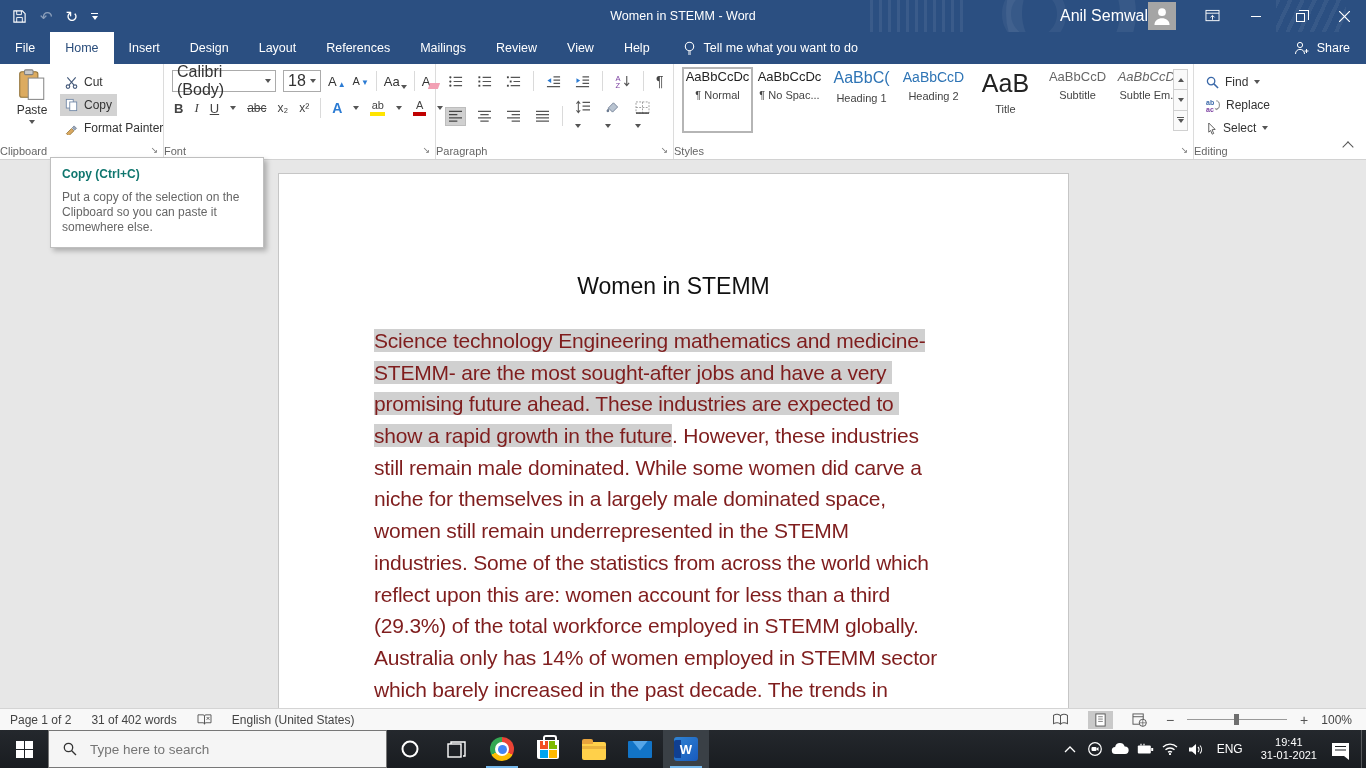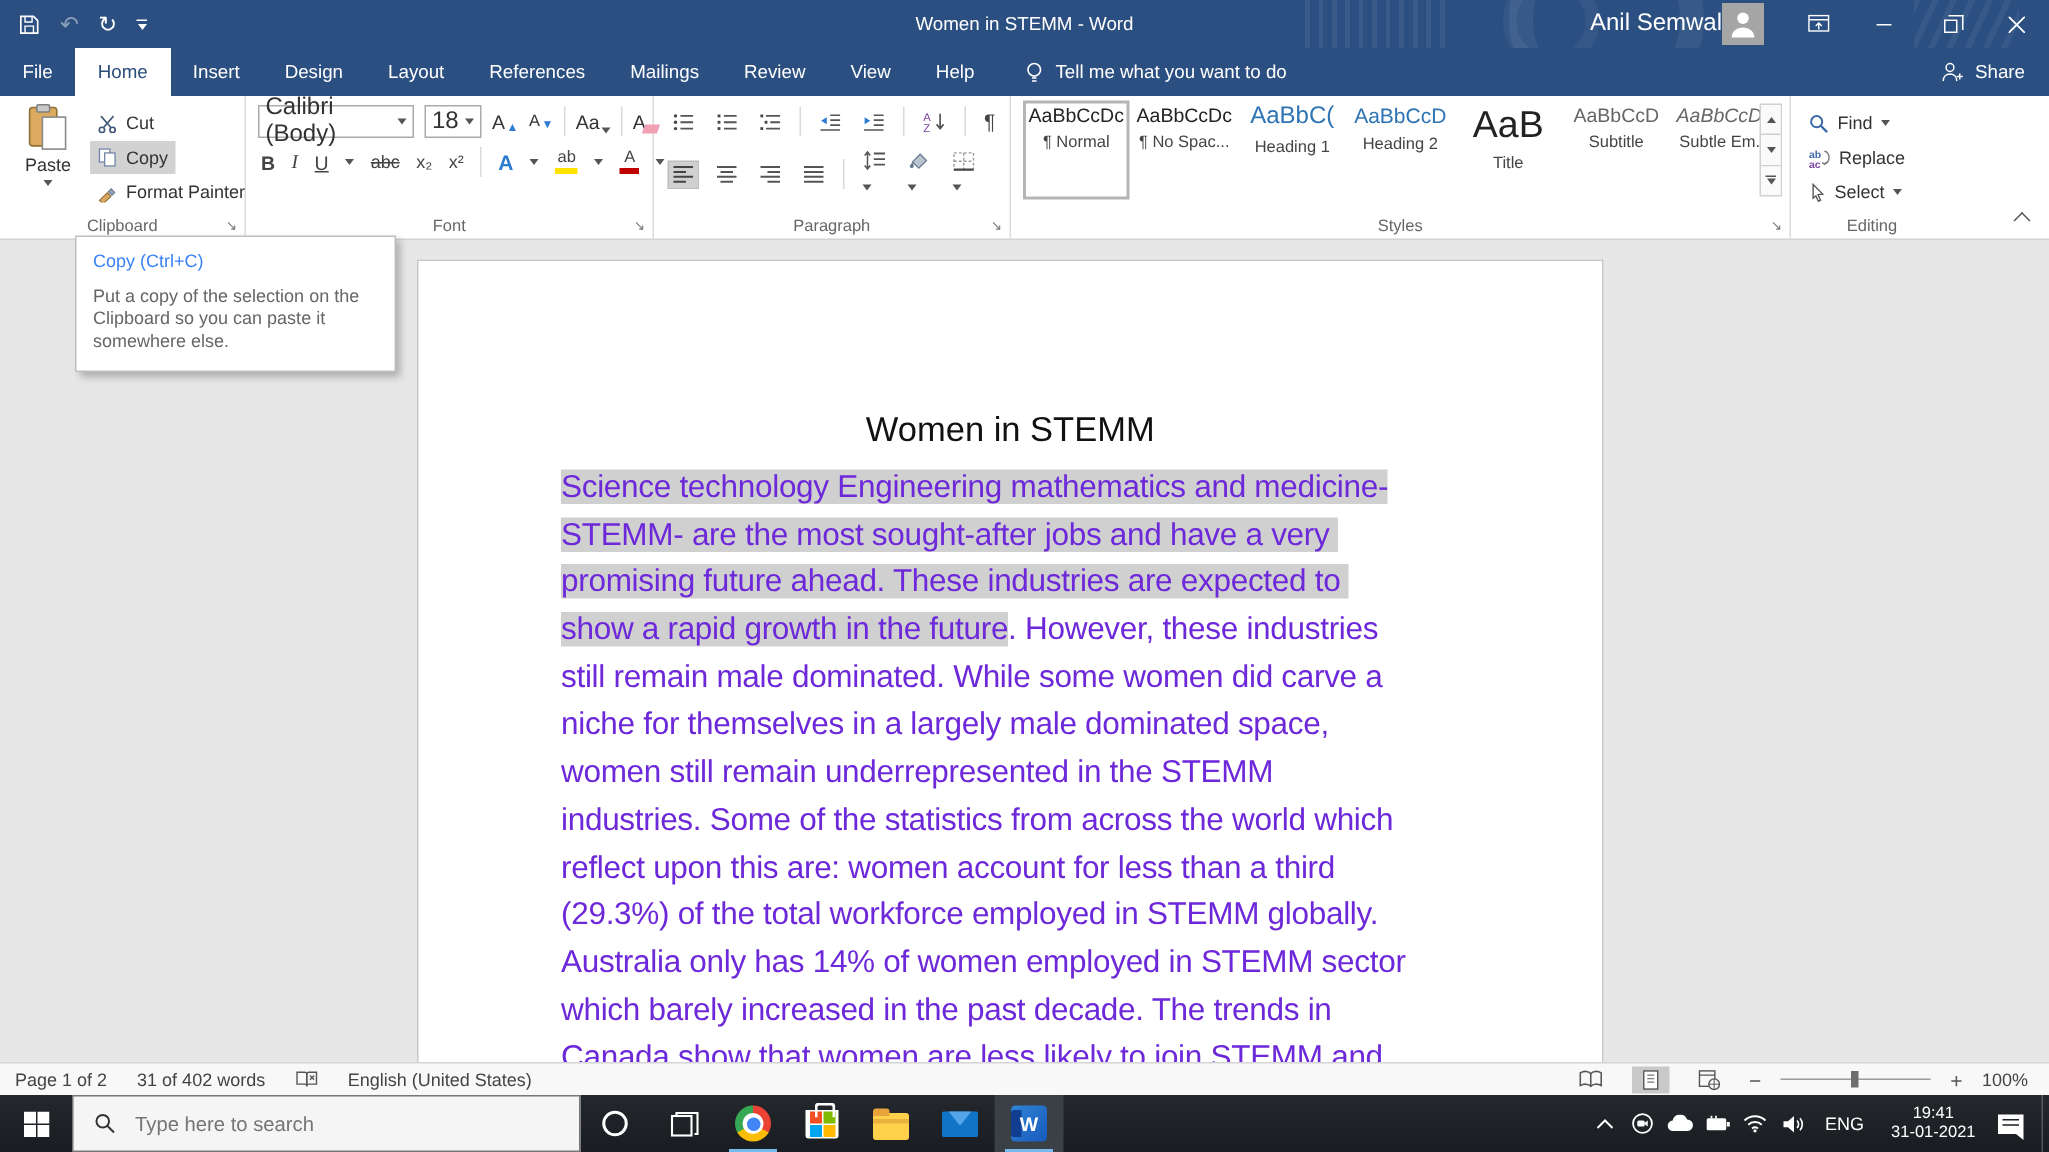--- a/index.html
+++ b/index.html
@@ -31,21 +31,21 @@
   
   .tabrow{position:absolute;left:0;top:32px;width:1366px;height:32px;background:#2b4f81;display:flex;align-items:stretch;color:#fff;font-size:12.5px;z-index:25}
   .tab{padding:0 15px;display:flex;align-items:center;cursor:default}
   .tab.active{background:#fff;color:#2a4d7b}
   .tellme{display:flex;align-items:center;gap:8px;margin-left:18px}
   .share{margin-left:auto;display:flex;align-items:center;gap:7px;padding-right:16px}
 
   
   .ribbon{position:absolute;left:0;top:64px;width:1366px;height:96px;background:#fff;border-bottom:1px solid #d2d2d2;display:flex;z-index:20;color:#333}
   .group{position:relative;height:100%;border-right:1px solid #dcdcdc}
-  .grouplabel{position:absolute;bottom:2px;left:0;right:0;text-align:center;font-size:11px;color:#666}
+  .grouplabel{position:absolute;bottom:2px;left:0;right:0;text-align:left;font-size:11px;color:#666}
   .launcher{position:absolute;bottom:4px;right:5px;font-size:9px;color:#777;line-height:1}
   .dda{width:0;height:0;border-left:3px solid transparent;border-right:3px solid transparent;border-top:4px solid #555;display:inline-block}
   .sep{width:1px;height:20px;background:#dadada}
 
   
   .g-clip{width:164px}
   .paste{position:absolute;left:6px;top:5px;width:52px;height:76px;display:flex;flex-direction:column;align-items:center;font-size:12px;gap:2px}
   .paste .lbl{display:flex;align-items:center;gap:3px;flex-direction:column}
   .cliprow{position:absolute;left:60px;height:22px;display:flex;align-items:center;gap:6px;font-size:12px;padding:0 5px;white-space:nowrap}
   .cliprow.hl-btn{background:#d2d2d2}
@@ -93,27 +93,27 @@
   .more-ic .bar{width:7px;height:1px;background:#555}
 
   
   .g-edit{width:108px}
   .edrow{position:absolute;left:12px;height:22px;display:flex;align-items:center;gap:6px;font-size:12px;white-space:nowrap}
   .g-tail{width:64px;border-right:none;position:relative}
   .chev-up{position:absolute;right:14px;bottom:8px;width:8px;height:8px;border-left:1.5px solid #555;border-top:1.5px solid #555;transform:rotate(45deg)}
 
   
   .tooltip{position:absolute;left:50px;top:157px;width:214px;background:#fff;border:1px solid #bfbfbf;box-shadow:3px 3px 5px rgba(0,0,0,.25);z-index:40;padding:9px 11px 12px;font-size:12px;color:#666;line-height:15px}
-  .tooltip .tt-title{font-weight:normal;color:#3b82f6;margin-bottom:8px}
+  .tooltip .tt-title{font-weight:bold;color:#0f766e;margin-bottom:8px}
 
   
   .docarea{position:absolute;left:0;top:160px;width:1366px;height:548px;background:#e7e7e7;overflow:hidden;z-index:5}
   .page{position:absolute;left:278px;top:13px;width:791px;height:1100px;background:#fff;border:1px solid #c6c6c6}
   .doctitle{margin-top:97px;text-align:center;font-weight:normal;font-size:23px;color:#111;line-height:30px}
-  .docbody{margin:8px 94px 0 95px;font-size:21px;color:#6d28d9;letter-spacing:-0.2px}
+  .docbody{margin:24px 94px 0 95px;font-size:21px;color:#7f1d1d;letter-spacing:-0.2px}
   .docline{white-space:pre;line-height:31.7px;height:31.7px}
   .hl{background:#d0d0d0}
 
   
   .statusbar{position:absolute;left:0;top:708px;width:1366px;height:22px;background:#f8f8f8;border-top:1px solid #d4d4d4;display:flex;align-items:center;font-size:12px;color:#444;z-index:20}
   .sb-left{display:flex;align-items:center;gap:20px;padding-left:10px}
   .sb-right{margin-left:auto;display:flex;align-items:center;gap:13px;padding-right:14px}
   .viewbtn{padding:2px 6px;display:flex;align-items:center}
   .viewbtn.sel{background:#c9c9c9}
   .zoomtrack{width:100px;height:1px;background:#9a9a9a;position:relative}

